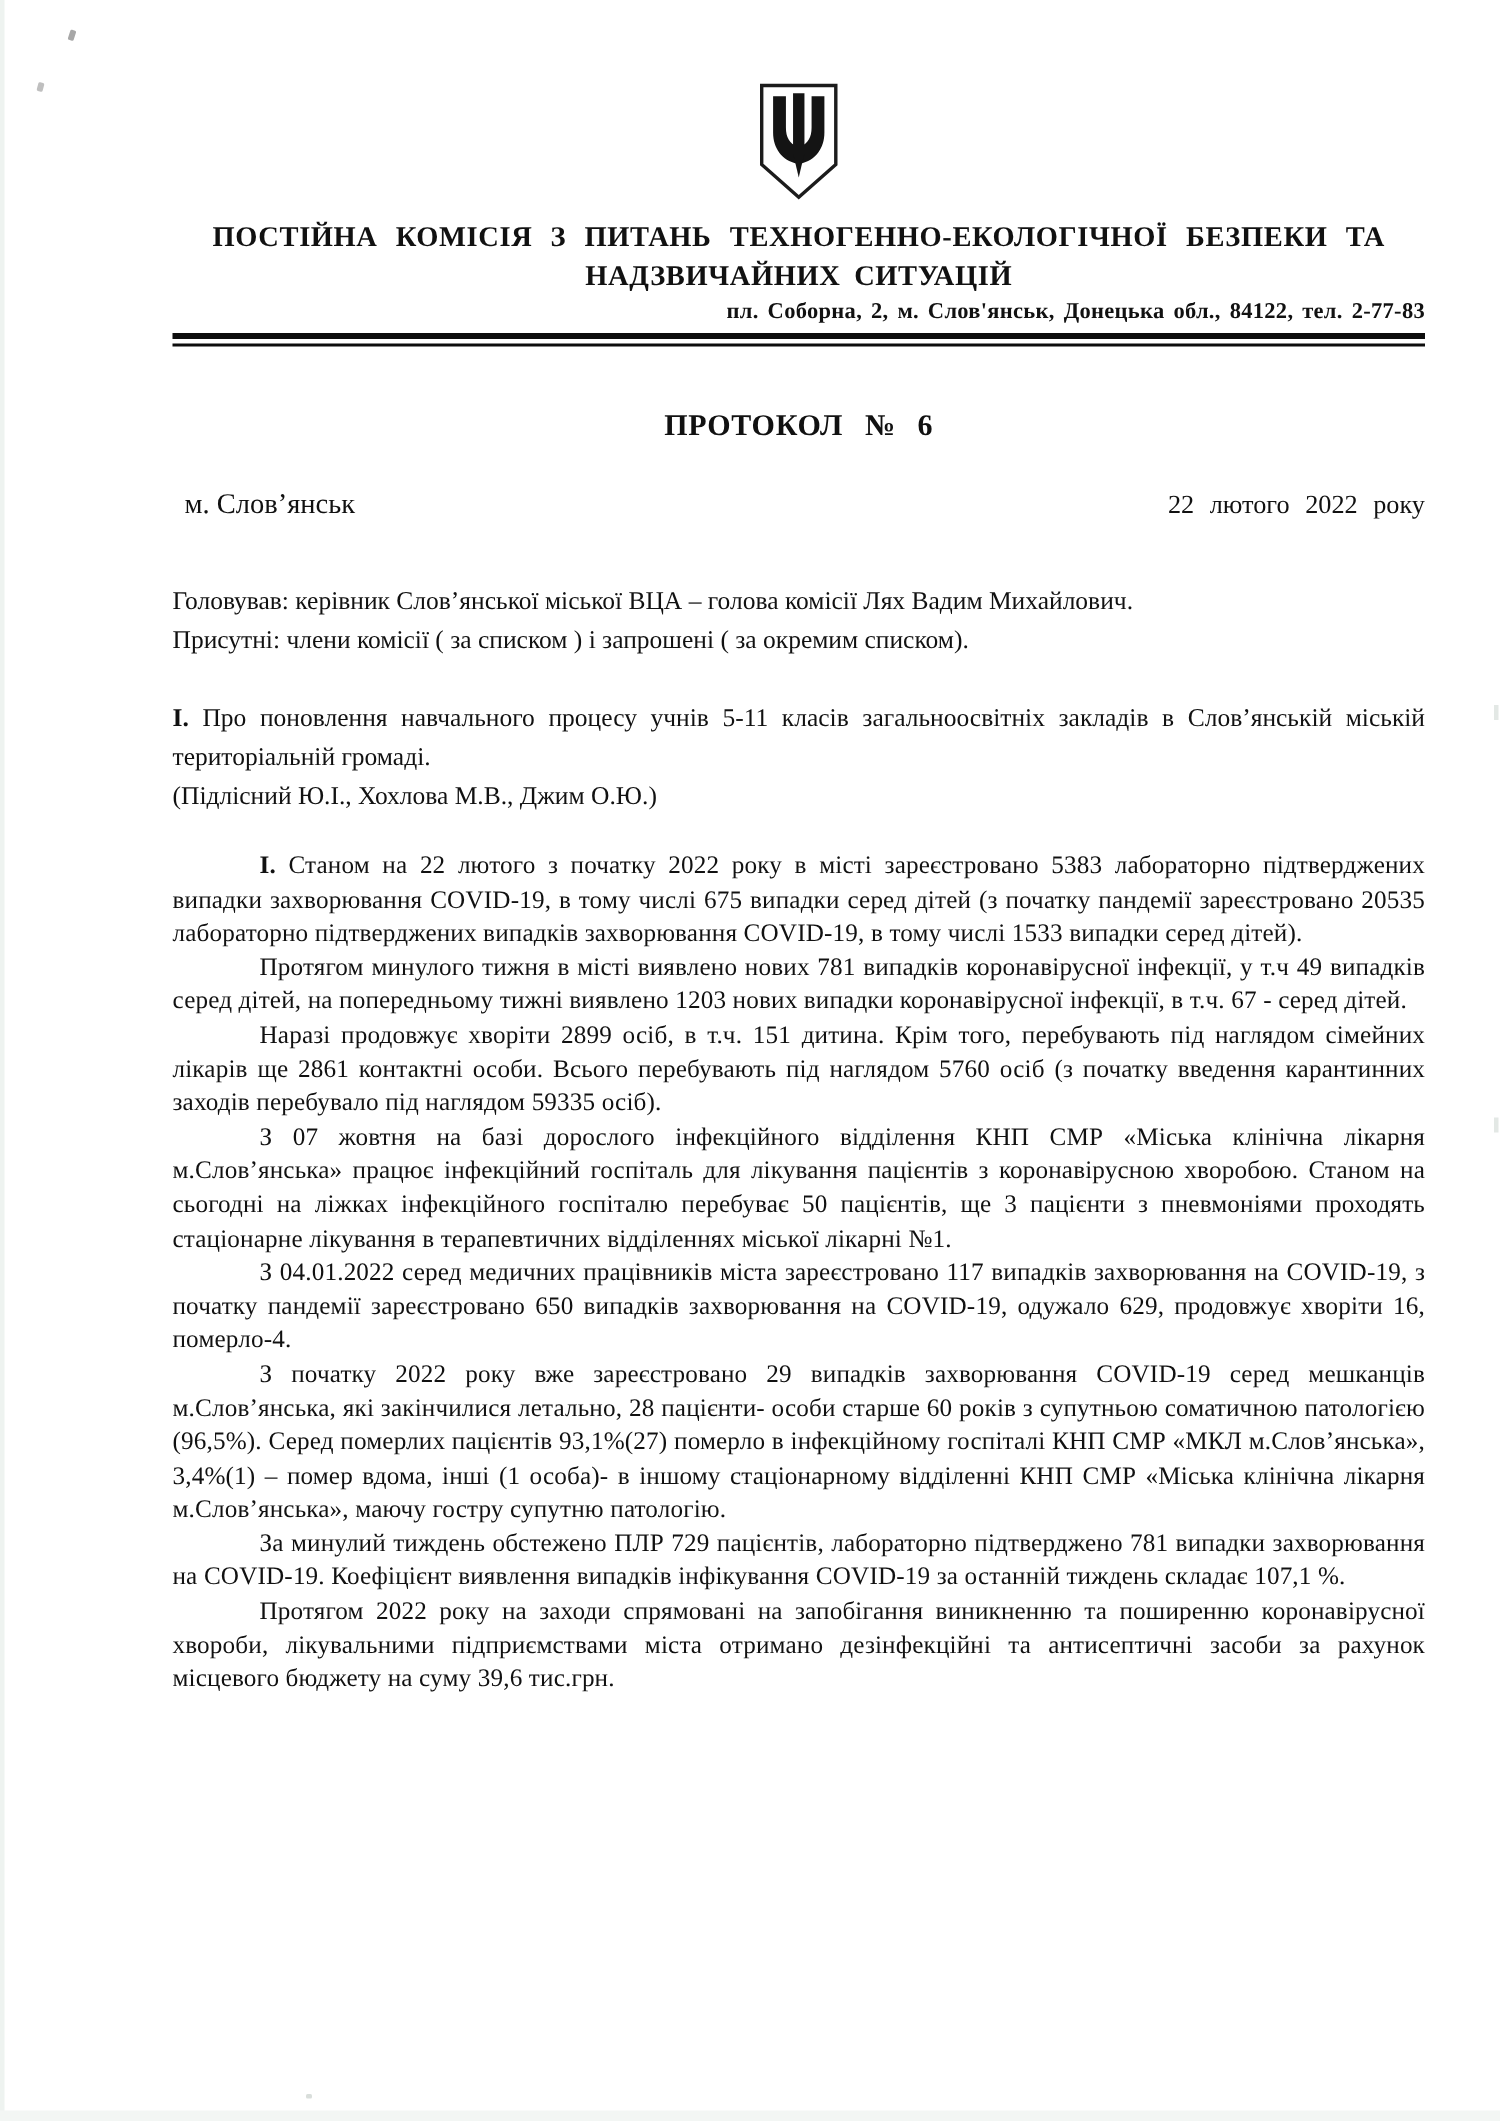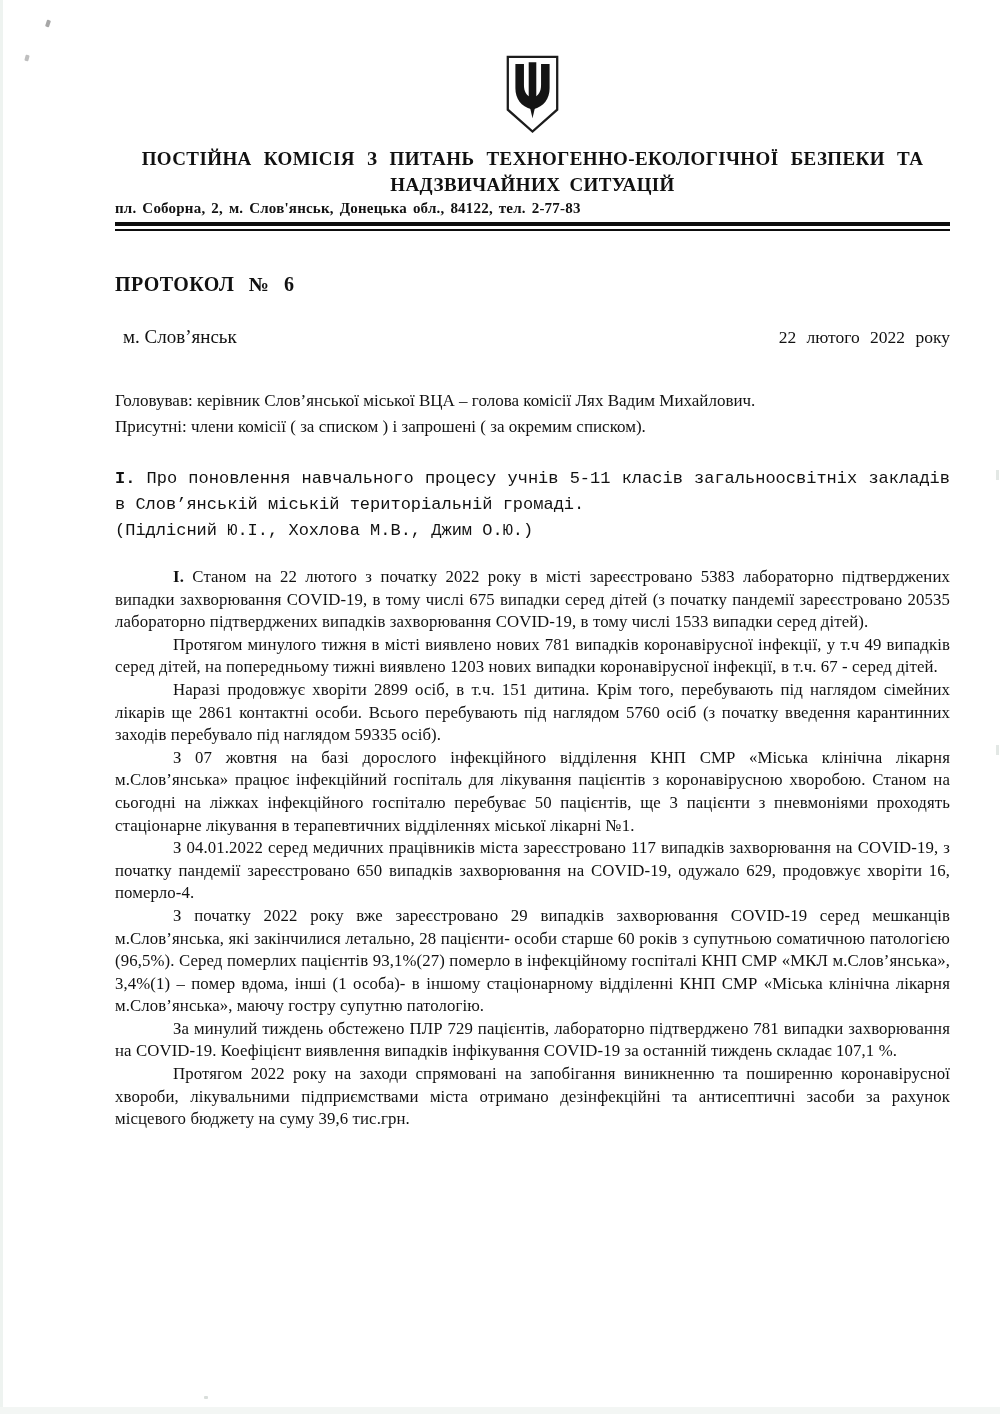--- a/index.html
+++ b/index.html
@@ -29,49 +29,50 @@
     font-size:19px;
     line-height:26px;
     letter-spacing:.4px;
     word-spacing:7px;
     white-space:nowrap;
     font-family:Liberation Serif, serif;
   }
   .org-name .l2{word-spacing:4px;}
   .org-address{
     margin-top:2px;
-    text-align:left;
+    text-align:right;
     font-weight:bold;
     font-size:15px;
     letter-spacing:.2px;
     word-spacing:2px;
   }
   .rule{border:0;background:#0d0d0d;margin:0;}
   .rule-thick{height:4px;margin-top:5px;}
   .rule-thin{height:2px;margin-top:3px;}
   
   .doc-title{
     margin-top:42px;
+    text-align:center;
     font-weight:bold;
     font-size:20px;
     word-spacing:9px;
     letter-spacing:.5px;
   }
   .meta-row{
     margin-top:30px;
     display:flex;
     justify-content:space-between;
     align-items:baseline;
   }
   .meta-place{font-size:19px;margin-left:8px;}
   .meta-date{font-size:17.5px;word-spacing:6px;margin-left:24px;}
   
   .intro{margin-top:40px;font-size:17px;line-height:26px;}
   .intro p{margin:0;}
-  .agenda{margin-top:26px;font-size:17px;line-height:26px;font-family:Liberation Mono, monospace;}
+  .agenda{margin-top:26px;font-size:17px;line-height:26px;}
   .agenda .agenda-text{margin:0;text-align:justify;}
   .agenda .agenda-text b{font-weight:bold;}
   .agenda .speakers{margin:0;}
   
   .body-text{
     margin-top:22px;
     font-size:16.8px;
     line-height:22.6px;
     text-align:justify;
     letter-spacing:.1px;

